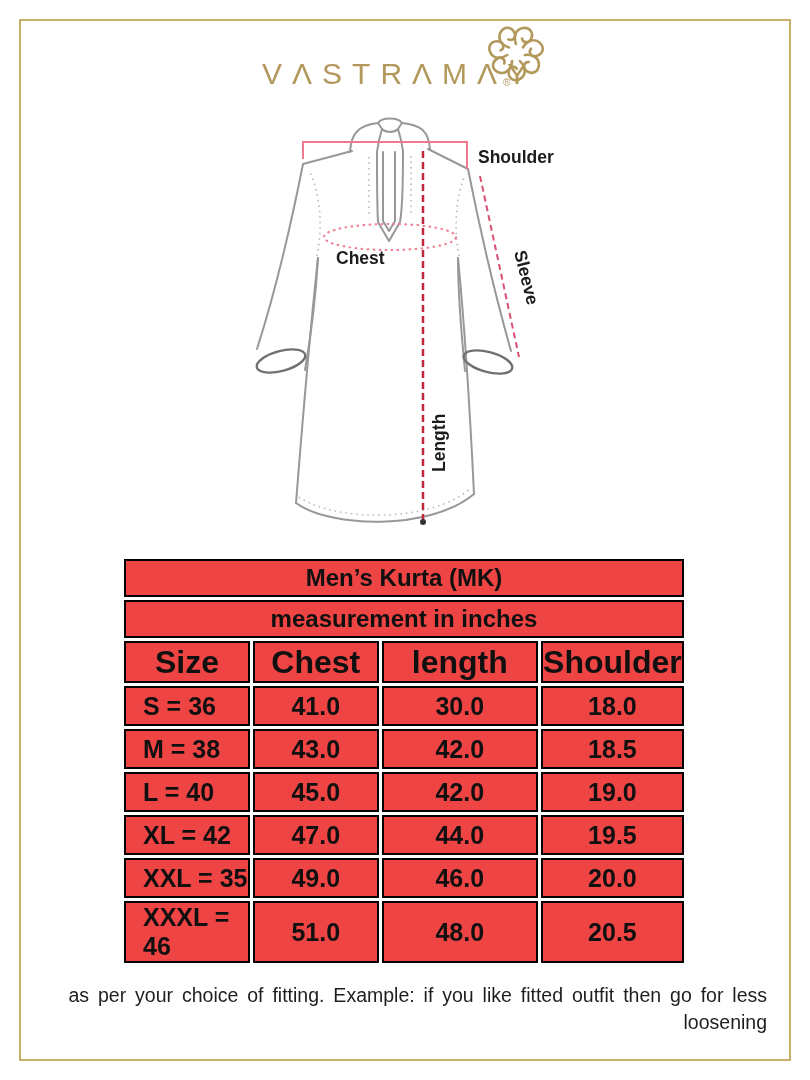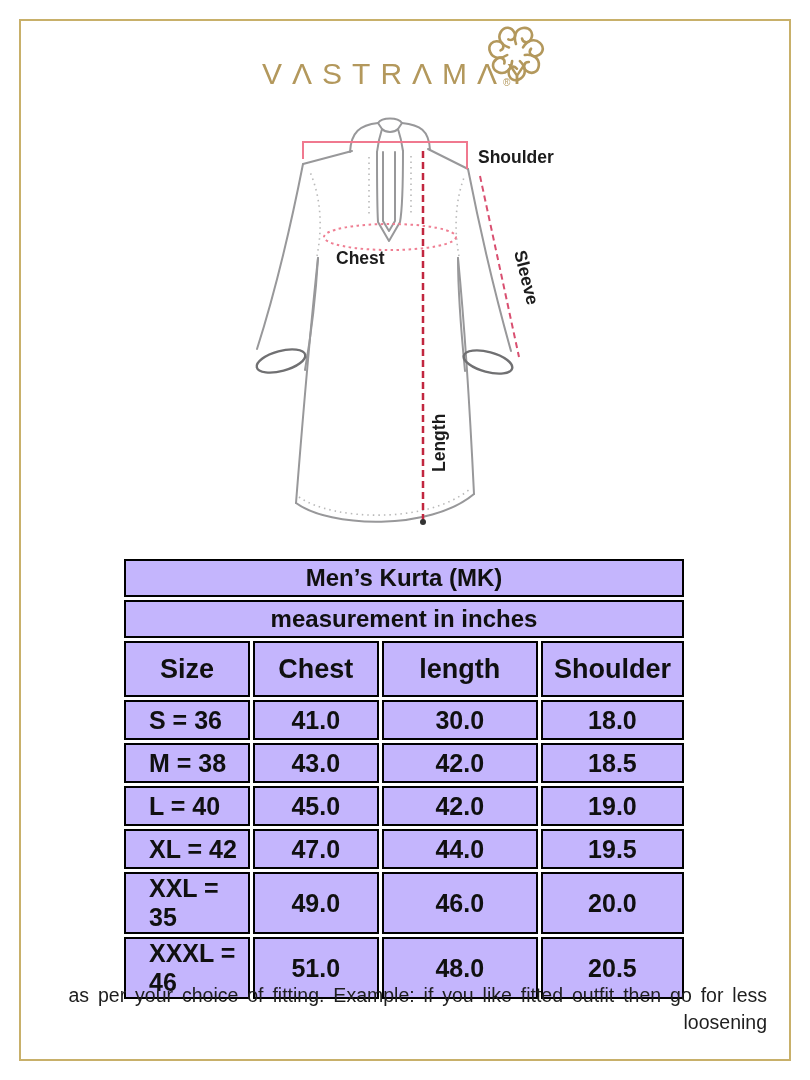--- a/index.html
+++ b/index.html
@@ -28,29 +28,29 @@
     font-family:"Liberation Sans",sans-serif;
     font-size:17.5px;font-weight:600;fill:#1c1c1c;
   }
   
   .size-table{
     position:absolute;left:121px;top:556px;width:566px;
     table-layout:fixed;border-collapse:separate;border-spacing:3px;
     background:#ffffff;
   }
   .size-table td,.size-table th{
-    border:2.5px solid #000;background:#c4b5fd;box-sizing:border-box;
+    border:2.5px solid #000;background:#ef4444;box-sizing:border-box;
     color:#101010;font-weight:bold;text-align:center;vertical-align:middle;
     padding:0;overflow:hidden;
   }
   .row-title td{height:38px;font-size:24px;}
   .row-sub td{height:38px;font-size:24px;}
-  .row-head th{height:56px;font-size:27px;margin-left:11px;}
+  .row-head th{height:42px;font-size:32px;margin-left:11px;}
   .row-data td{height:40px;font-size:25px;}
-  .row-data td.size-cell{text-align:left;padding-left:23px;}
+  .row-data td.size-cell{text-align:left;padding-left:17px;}
   
   .note{
     position:absolute;left:40px;right:43px;top:982px;
     font-size:19.5px;line-height:27px;color:#1e1e1e;
   }
   .note-line1{text-align:justify;text-align-last:justify;}
   .note-line2{text-align:right;word-spacing:3.5px;}
 </style>
 </head>
 <body>

